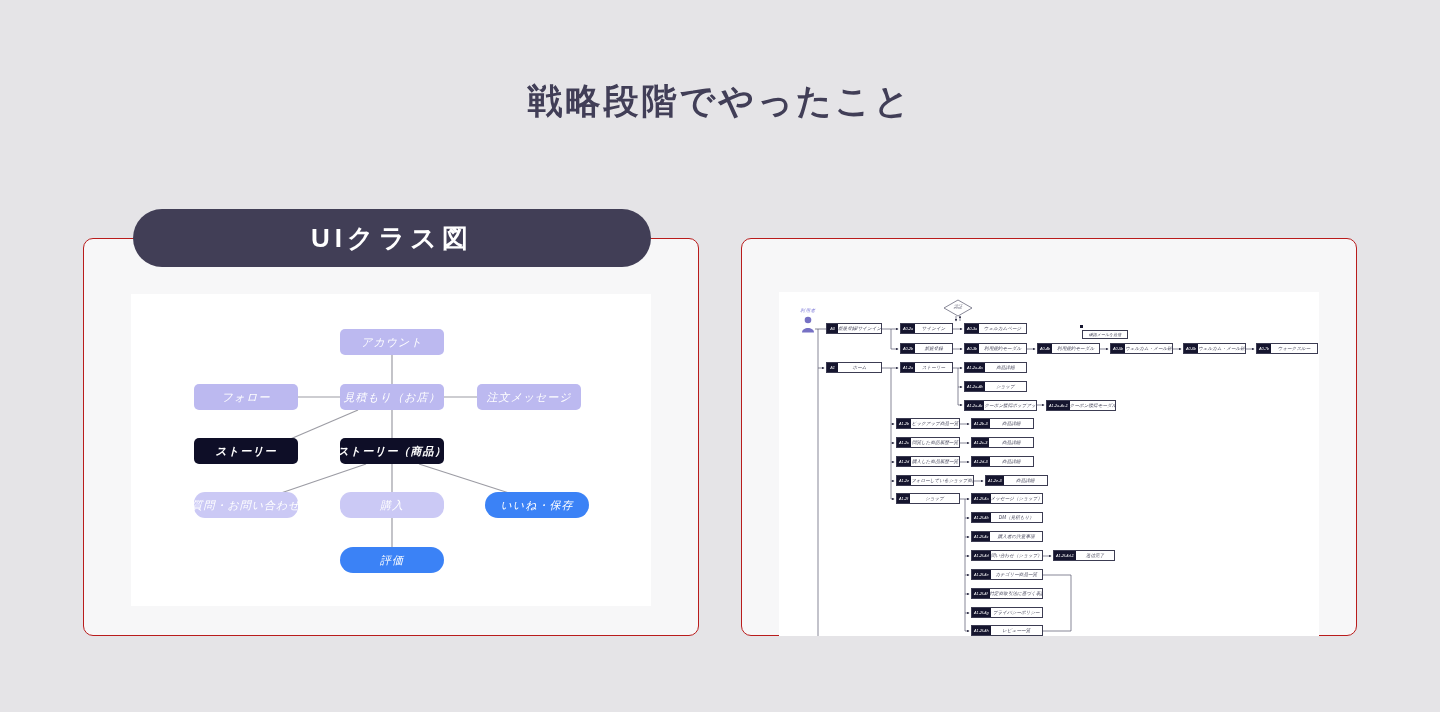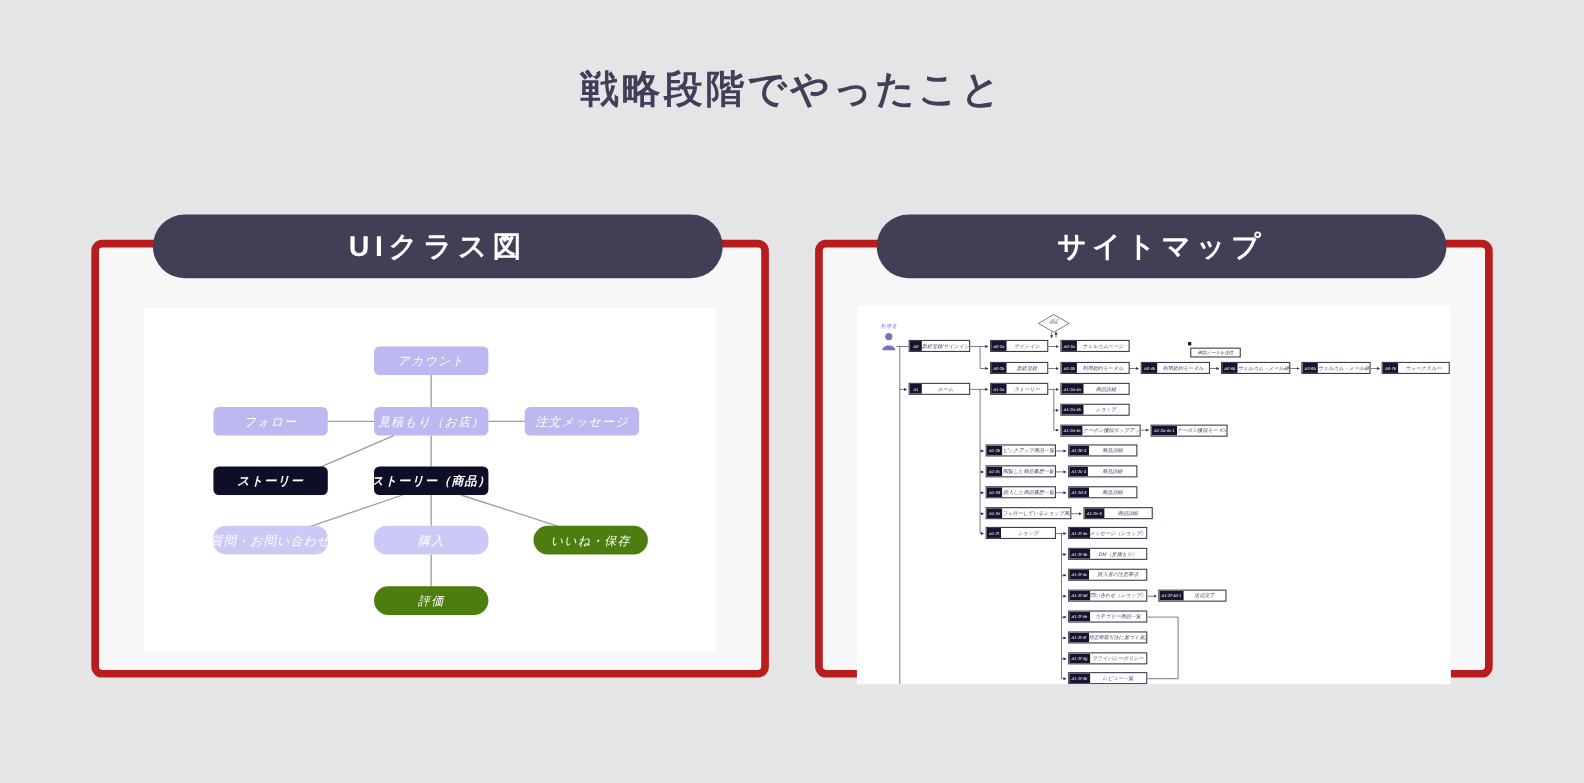--- a/index.html
+++ b/index.html
@@ -5,34 +5,34 @@
   * { margin:0; padding:0; box-sizing:border-box; }
   html,body { width:1440px; height:712px; }
   body {
     background:#e5e4e7;
     font-family:"Liberation Sans","DejaVu Sans",sans-serif;
     overflow:hidden;
   }
   .page { width:1440px; height:712px; position:relative; }
 
   .page-title {
-    padding-top:58px;
+    padding-top:78px;
     text-align:center;
     font-size:35px;
     font-weight:700;
     letter-spacing:3px;
     color:#413e57;
   }
 
   .cards { display:flex; justify-content:center; gap:42px; margin-top:113px; }
 
   .card {
     width:616px; height:398px;
     background:#f7f7f8;
-    border:7px solid #b91c1c;
+    border:1px solid #b91c1c;
     border-radius:10px;
     position:relative;
   }
   .pill {
     position:absolute;
     top:-30px; left:49px;
     width:518px; height:58px;
     background:#413e56;
     border-radius:29px;
     display:flex; align-items:center; justify-content:center;
@@ -63,21 +63,21 @@
     display:flex; align-items:center; justify-content:center;
     color:#ffffff;
     font-size:11px;
     font-weight:500;
     letter-spacing:1px;
     white-space:nowrap;
   }
   .v-lav    { background:#bcb9f0; }
   .v-pale   { background:#cbc9f5;border-radius:11px; }
   .v-dark   { background:#0e0e27; font-weight:700; }
-  .v-purple { background:#4d7c0f;border-radius:13px; }
+  .v-purple { background:#3b82f6;border-radius:13px; }
 
   
   #sm-svg { position:absolute; left:0; top:0; width:540px; height:344px; }
   .sm-node {
     position:absolute;
     height:11px;
     background:#ffffff;
     border:0.6px solid #3c3c52;
     display:flex;
     overflow:hidden;
@@ -153,23 +153,20 @@
         <div class="cd-node v-dark" style="left:63px;top:144px">ストーリー</div>
         <div class="cd-node v-dark" style="left:209px;top:144px">ストーリー（商品）</div>
         <div class="cd-node v-pale" style="left:63px;top:198px">質問・お問い合わせ</div>
         <div class="cd-node v-pale" style="left:209px;top:198px">購入</div>
         <div class="cd-node v-purple" style="left:354px;top:198px">いいね・保存</div>
         <div class="cd-node v-purple" style="left:209px;top:253px">評価</div>
       </div>
     </section>
 
     <section class="card">
-      <div class="pill">
-        <span>サイトマップ</span>
-      </div>
       <div class="sheet sheet-right" id="sitemap-sheet">
         <svg id="sm-svg">
           <defs>
             <marker id="sm-ah" markerWidth="4" markerHeight="4" refX="3.2" refY="2" orient="auto">
               <path d="M0,0L4,2L0,4Z" fill="#33334a"></path>
             </marker>
           </defs>
           <polygon points="179,8 193,16 179,24 165,16" fill="#ffffff" stroke="#55556a" stroke-width="0.7"></polygon>
         <line x1="36" y1="37" x2="47" y2="37" stroke="#55556a" stroke-width="0.7"></line>
             <line x1="39" y1="37" x2="39" y2="344" stroke="#55556a" stroke-width="0.7"></line>

